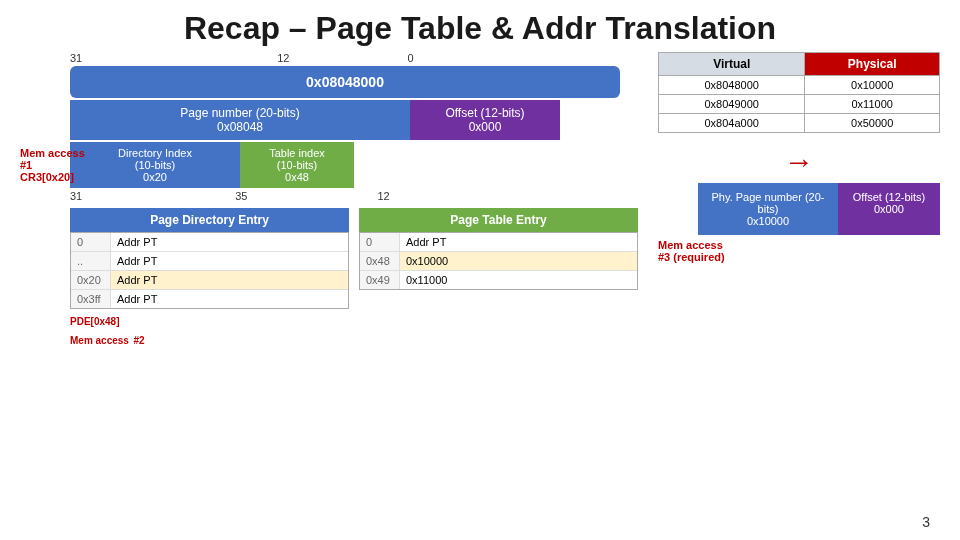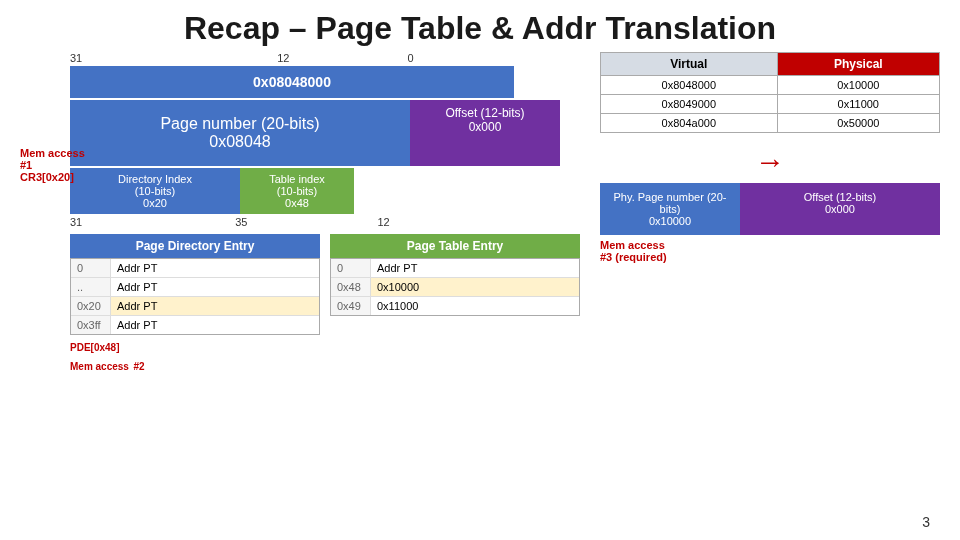--- a/index.html
+++ b/index.html
@@ -42,37 +42,38 @@
 
     .addr-bar {
       background: #4472c4;
       color: white;
       text-align: center;
       padding: 8px 0;
       font-size: 14px;
       font-weight: bold;
       margin-left: 50px;
       margin-right: 18px;
-      width: 444px;
+      width: 550px;
+      border-radius: 6px;
     }
 
     
     .addr-split {
       display: flex;
       margin-left: 50px;
       width: 490px;
       margin-top: 2px;
     }
     .page-num-block {
       background: #4472c4;
       color: white;
       text-align: center;
-      padding: 15px 4px;
+      padding: 6px 4px;
       flex: 0 0 340px;
-      font-size: 16px;
+      font-size: 12px;
     }
     .offset-block {
       background: #7030a0;
       color: white;
       text-align: center;
       padding: 6px 4px;
       flex: 1;
       font-size: 12px;
     }
 
@@ -188,20 +189,21 @@
       padding: 3px 8px;
       border: 1px solid #aaa;
       text-align: center;
       font-size: 11px;
     }
 
     
     .phys-addr-row {
       display: flex;
       margin-top: 8px;
+      margin-left: 40px;
     }
     .phys-page-block {
       background: #4472c4;
       color: white;
       text-align: center;
       padding: 8px 4px;
       flex: 0 0 140px;
       font-size: 11px;
     }
     .phys-offset-block {

